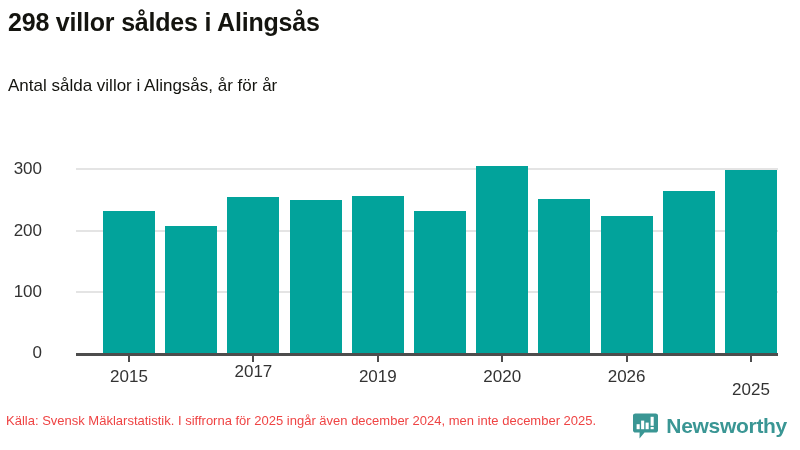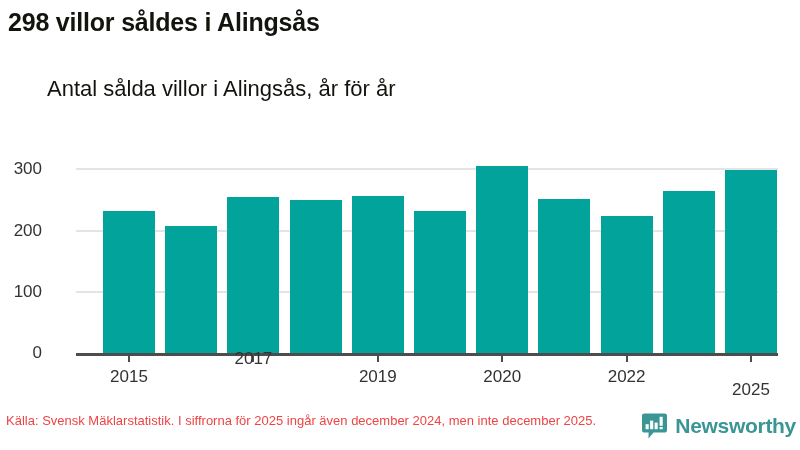--- a/index.html
+++ b/index.html
@@ -19,25 +19,24 @@
     left: 8px; top: 8px;
     font-size: 25px;
     font-weight: bold;
     letter-spacing: -0.2px;
     color: #14140f;
     white-space: nowrap;
   }
   .subtitle {
     position: absolute;
     left: 8px; top: 76px;
-    font-size: 22px;
+    font-size: 17px;
     font-weight: normal;
     color: #14140f;
     white-space: nowrap;
-    margin-left: 39px;
   }
 
   
   .chart {
     position: absolute;
     left: 0; top: 130px;
     width: 800px; height: 240px;
   }
   .plot {
     position: absolute;
@@ -89,21 +88,21 @@
   .footer-note {
     position: absolute;
     left: 6px; top: 412px;
     width: 630px;
     font-size: 13px;
     line-height: 17px;
     color: #ef4444;
   }
   .logo {
     position: absolute;
-    right: 4px; top: 411px;
+    right: 13px; top: 411px;
     height: 30px;
     display: flex;
     align-items: center;
     gap: 7px;
   }
   .logo-mark {
     width: 27px; height: 27px;
     position: relative;
   }
   .logo-text {
@@ -130,33 +129,33 @@
         <div class="gridline" style="top: 79.5px;"></div>
         <div class="ylabel" style="top: 80.5px;">200</div>
         <div class="gridline" style="top: 18.25px;"></div>
         <div class="ylabel" style="top: 19.25px;">300</div>
         <div class="bar" title="2015: 232" style="left: 27px; width: 52px; height: 142.1px; background: rgb(2, 163, 155);"></div>
         <div class="tick" style="left: 52px;"></div>
         <div class="xlabel" style="left: 53px; top: 217px;">2015</div>
         <div class="bar" title="2016: 207" style="left: 89.2px; width: 52px; height: 126.787px; background: rgb(2, 163, 155);"></div>
         <div class="bar" title="2017: 254" style="left: 151.4px; width: 52px; height: 155.575px; background: rgb(2, 163, 155);"></div>
         <div class="tick" style="left: 176.4px;"></div>
-        <div class="xlabel" style="left: 177.4px; top: 199px;">2017</div>
+        <div class="xlabel" style="left: 177.4px; top: 212px;">2017</div>
         <div class="bar" title="2018: 250" style="left: 213.6px; width: 52px; height: 153.125px; background: rgb(2, 163, 155);"></div>
         <div class="bar" title="2019: 256" style="left: 275.8px; width: 52px; height: 156.8px; background: rgb(2, 163, 155);"></div>
         <div class="tick" style="left: 300.8px;"></div>
         <div class="xlabel" style="left: 301.8px; top: 217px;">2019</div>
         <div class="bar" title="2020: 232" style="left: 338px; width: 52px; height: 142.1px; background: rgb(2, 163, 155);"></div>
         <div class="bar" title="2021: 305" style="left: 400.2px; width: 52px; height: 186.812px; background: rgb(2, 163, 155);"></div>
         <div class="tick" style="left: 425.2px;"></div>
         <div class="xlabel" style="left: 426.2px; top: 217px;">2020</div>
         <div class="bar" title="2022: 251" style="left: 462.4px; width: 52px; height: 153.738px; background: rgb(2, 163, 155);"></div>
         <div class="bar" title="2023: 224" style="left: 524.6px; width: 52px; height: 137.2px; background: rgb(2, 163, 155);"></div>
         <div class="tick" style="left: 549.6px;"></div>
-        <div class="xlabel" style="left: 550.6px; top: 217px;">2022</div>
+        <div class="xlabel" style="left: 550.6px; top: 217px;">2026</div>
         <div class="bar" title="2024: 264" style="left: 586.8px; width: 52px; height: 161.7px; background: rgb(2, 163, 155);"></div>
         <div class="bar" title="2025: 298" style="left: 649px; width: 52px; height: 182.525px; background: rgb(2, 163, 155);"></div>
         <div class="tick" style="left: 674px;"></div>
         <div class="xlabel" style="left: 675px; top: 230px;">2025</div>
       </div>
   </div>
 
   <div class="footer-note">Källa: Svensk Mäklarstatistik. I siffrorna för 2025 ingår även december 2024, men inte december 2025.</div>
 
   <div class="logo">

